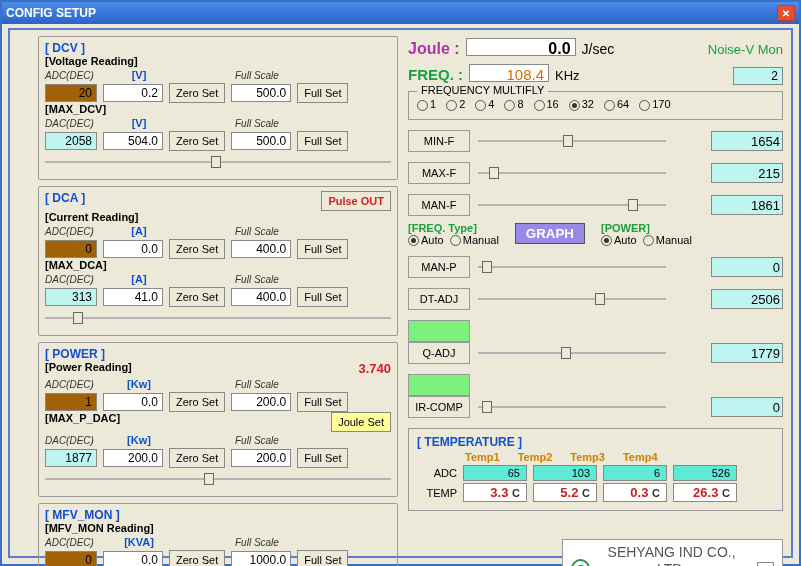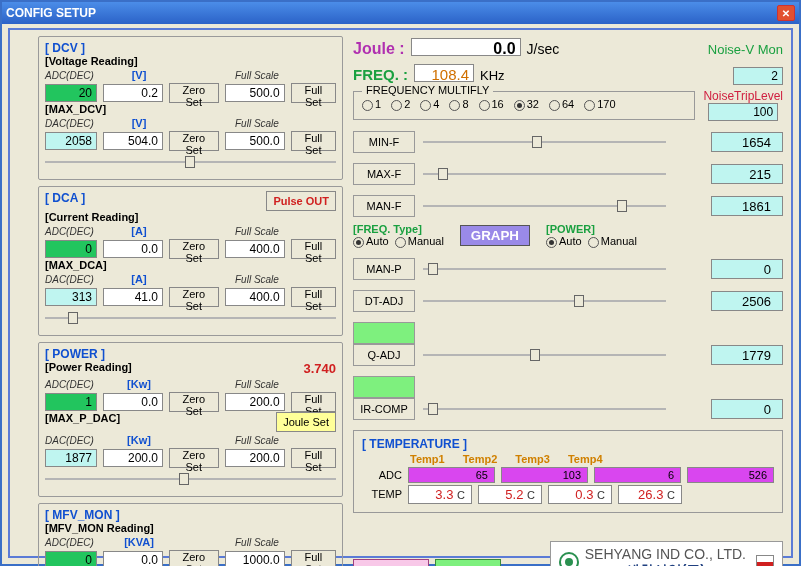--- a/index.html
+++ b/index.html
@@ -11,41 +11,41 @@
   .cols { display:flex; gap:10px; height:100%; }
   .left { width:360px; display:flex; flex-direction:column; gap:6px; }
   .right { flex:1; display:flex; flex-direction:column; gap:4px; position:relative;}
   .panel { border:1px solid #9a9a9a; border-radius:2px; padding:4px 6px 8px 6px; position:relative; }
   .hdr { color:#1050d0; font-weight:bold; font-size:12px; }
   .sub { font-weight:bold; font-size:11px; }
   .tiny { font-size:10px; color:#333;font-style:italic; }
   .unit { color:#1050d0; font-size:11px; font-weight:bold; }
   .row { display:flex; align-items:center; gap:6px; margin-top:2px; }
   .field { height:18px; border:1px solid #888; background:#fff; text-align:right; padding:1px 4px; font-size:12px; }
-  .fyel { background:#22c55e; }
+  .fyel { background:#a16207; }
   .fcyan { background:#bff5f0; }
   .btn { height:20px; border:1px solid #888; background:#ece9d8; font-size:11px; padding:0 6px; cursor:default;}
   .sliderline { flex:1; position:relative; height:18px; }
   .sliderline::before { content:""; position:absolute; left:0; right:0; top:8px; height:2px; background:#b5b5b5; }
   .thumb { position:absolute; top:3px; width:10px; height:12px; background:#ece9d8; border:1px solid #666; }
   .w60 { width:60px; }
   .w54 { width:52px; }
   .joule { font-size:16px; font-weight:bold; color:#b030b0; }
   .freq  { font-size:15px; font-weight:bold; color:#1aa040; }
   .groupbox { border:1px solid #999; padding:6px 8px 8px 8px; margin-top:2px; position:relative;}
   .grouplbl { position:absolute; top:-8px; left:8px; background:#ece9d8; padding:0 4px; font-size:11px; }
   .radios { display:flex; gap:10px; font-size:11px; }
-  .valuebox { width:72px; height:20px; border:1px solid #888; background:#bff5f0; text-align:right; padding:2px 11px; font-size:13px;margin-left:37px; }
+  .valuebox { width:72px; height:20px; border:1px solid #888; background:#bff5f0; text-align:right; padding:2px 2px; font-size:13px;margin-left:37px; }
   .rrow { display:flex; align-items:center; gap:8px; margin-top:6px; }
   .rlbl { width:62px; height:22px; border:1px solid #999; background:#ece9d8; display:flex; align-items:center; justify-content:center; font-size:11px;}
   .rlblg { background:#7ef07e; }
   .graphbtn { background:#9a8ae8; color:#fff; font-weight:bold; border:1px solid #555; padding:2px 10px;}
   .templbl { color:#d08000; font-weight:bold; font-size:11px;}
-  .tempyel { background:#d946ef; width:87px; text-align:right; padding:1px 6px; border:1px solid #888;}
-  .tempwht { background:#fff; width:64px; text-align:right; padding:1px 6px; border:1px solid #888; color:#d02020; font-size:13px;}
+  .tempyel { background:#5eead4; width:64px; text-align:right; padding:1px 6px; border:1px solid #888;}
+  .tempwht { background:#fff; width:64px; text-align:right; padding:1px 6px; border:1px solid #888; color:#d02020; font-size:13px;font-weight:bold;}
   .closebtn { background:#f8c8e8; border:1px solid #a04080; padding:4px 14px; font-weight:bold; color:#333;}
   .flagbtn  { background:#7ef07e; border:1px solid #3a8a3a; padding:4px 14px; font-weight:bold; color:#333;}
   .logo { border:1px solid #999; background:#fff; padding:4px 8px; font-size:11px; text-align:center; line-height:1.2;}
   .annot { position:absolute; color:#e03030; font-size:18px; }
   .jouleset { background:#ffff99;margin-left:8px; }
   .radio { appearance:none; width:11px; height:11px; border:1px solid #555; border-radius:50%; display:inline-block; vertical-align:middle; margin:0 2px 0 0; position:relative;}
   .radio.checked::after{content:""; position:absolute; left:2px; top:2px; width:5px;height:5px;background:#333;border-radius:50%;}
 </style>
 </head>
 <body>
@@ -212,42 +212,38 @@
 
       <div class="right">
         <div class="row" style="align-items:baseline">
           <span class="joule">Joule  :</span>
           <span class="field" style="width:110px;font-size:16px;font-weight:bold">0.0</span>
           <span style="font-size:14px">J/sec</span>
           <span style="margin-left:auto;color:#1aa040;font-size:13px">Noise-V Mon</span>
         </div>
         <div class="row" style="align-items:baseline">
           <span class="freq">FREQ. :</span>
-          <span class="field" style="width:60px;color:#d07000;font-size:15px">108.4</span>
+          <span class="field" style="width:80px;color:#d07000;font-size:15px">108.4</span>
           <span style="font-size:13px">KHz</span>
           <input class="field fcyan" style="width: 50px; margin-left: auto;" value="2">
         </div>
 
-        <div style="display:flex;gap:8px;align-items:flex-start">
+        <div style="display:flex;gap:8px;align-items:flex-end">
           <div class="groupbox" style="flex:1">
             <div class="grouplbl">FREQUENCY MULTIFLY</div>
             <div class="radios" id="mults">
                 <span><span class="radio"></span><span>1</span></span>
                 <span><span class="radio"></span><span>2</span></span>
                 <span><span class="radio"></span><span>4</span></span>
                 <span><span class="radio"></span><span>8</span></span>
                 <span><span class="radio"></span><span>16</span></span>
                 <span><span class="radio checked"></span><span>32</span></span>
                 <span><span class="radio"></span><span>64</span></span>
                 <span><span class="radio"></span><span>170</span></span>
               </div>
-          </div>
-          <div style="text-align:center">
-            <div style="color:#d02040;font-size:12px">NoiseTripLevel</div>
-            <input class="field fcyan" style="width: 70px;" value="100">
           </div>
         </div>
 
         <div class="rrow">
             <div class="rlbl">MIN-F</div>
             <div class="sliderline">
               <div class="thumb" style="left:45%"></div>
             </div>
             <div class="valuebox">1654</div>
           </div>

